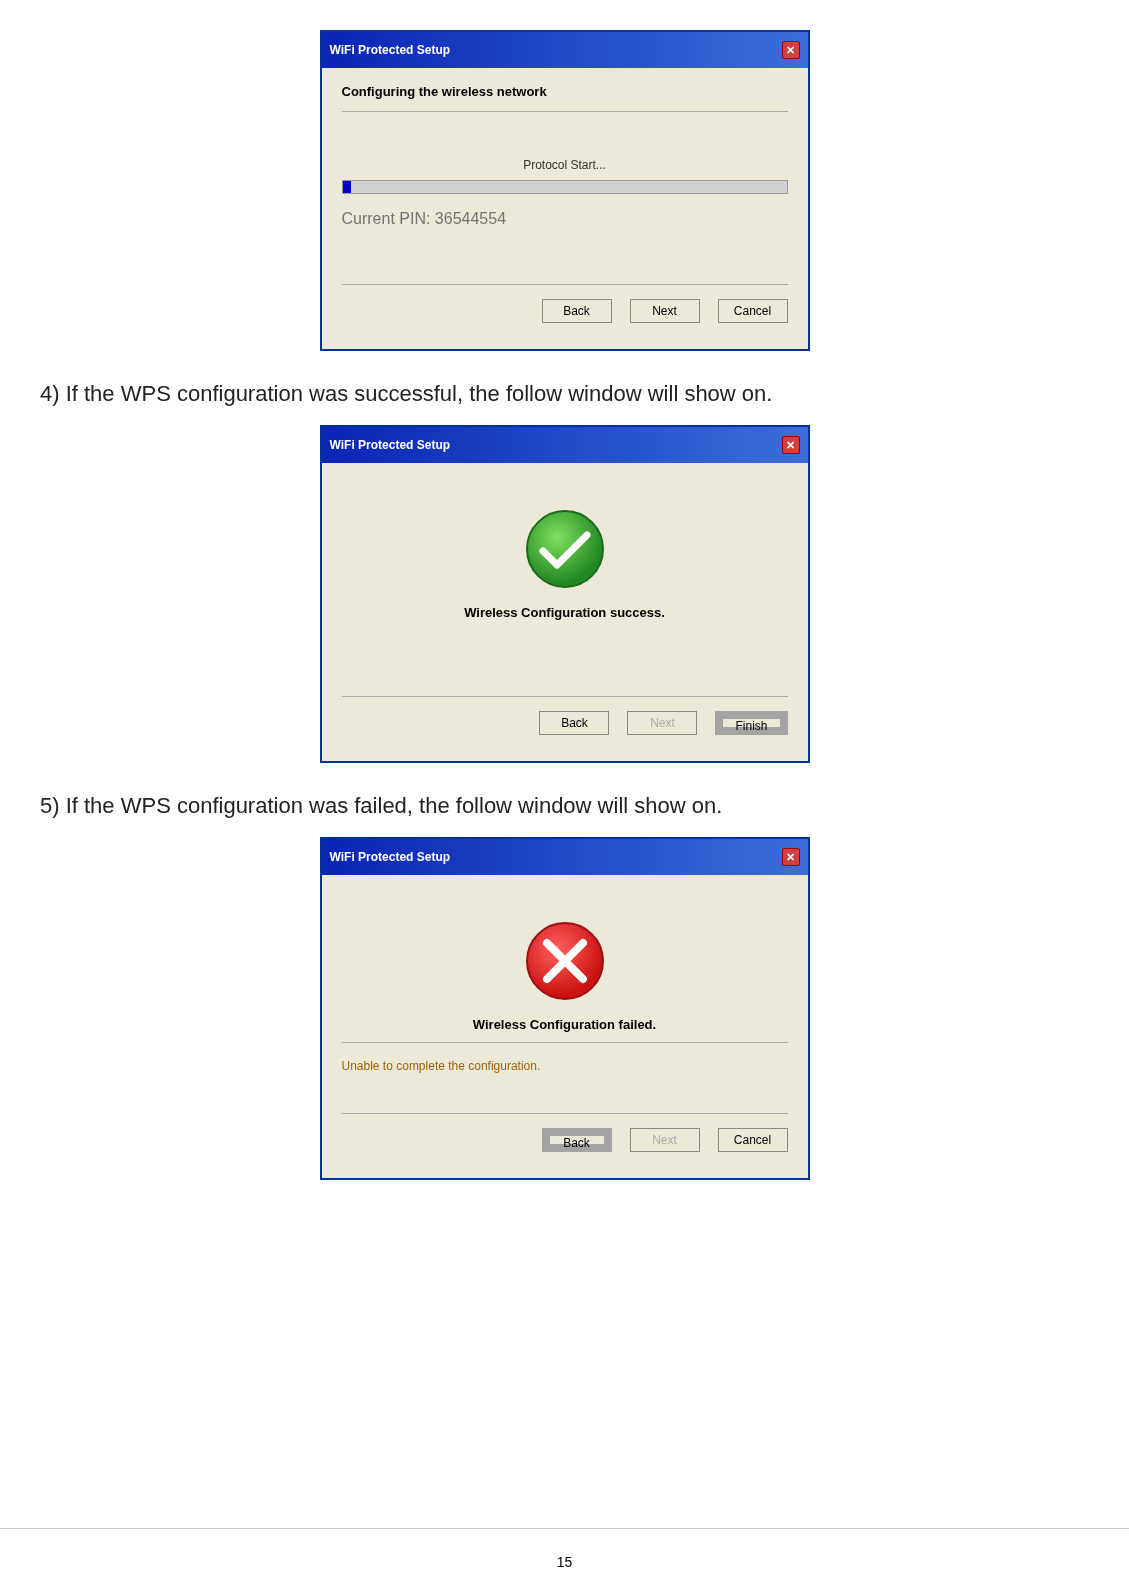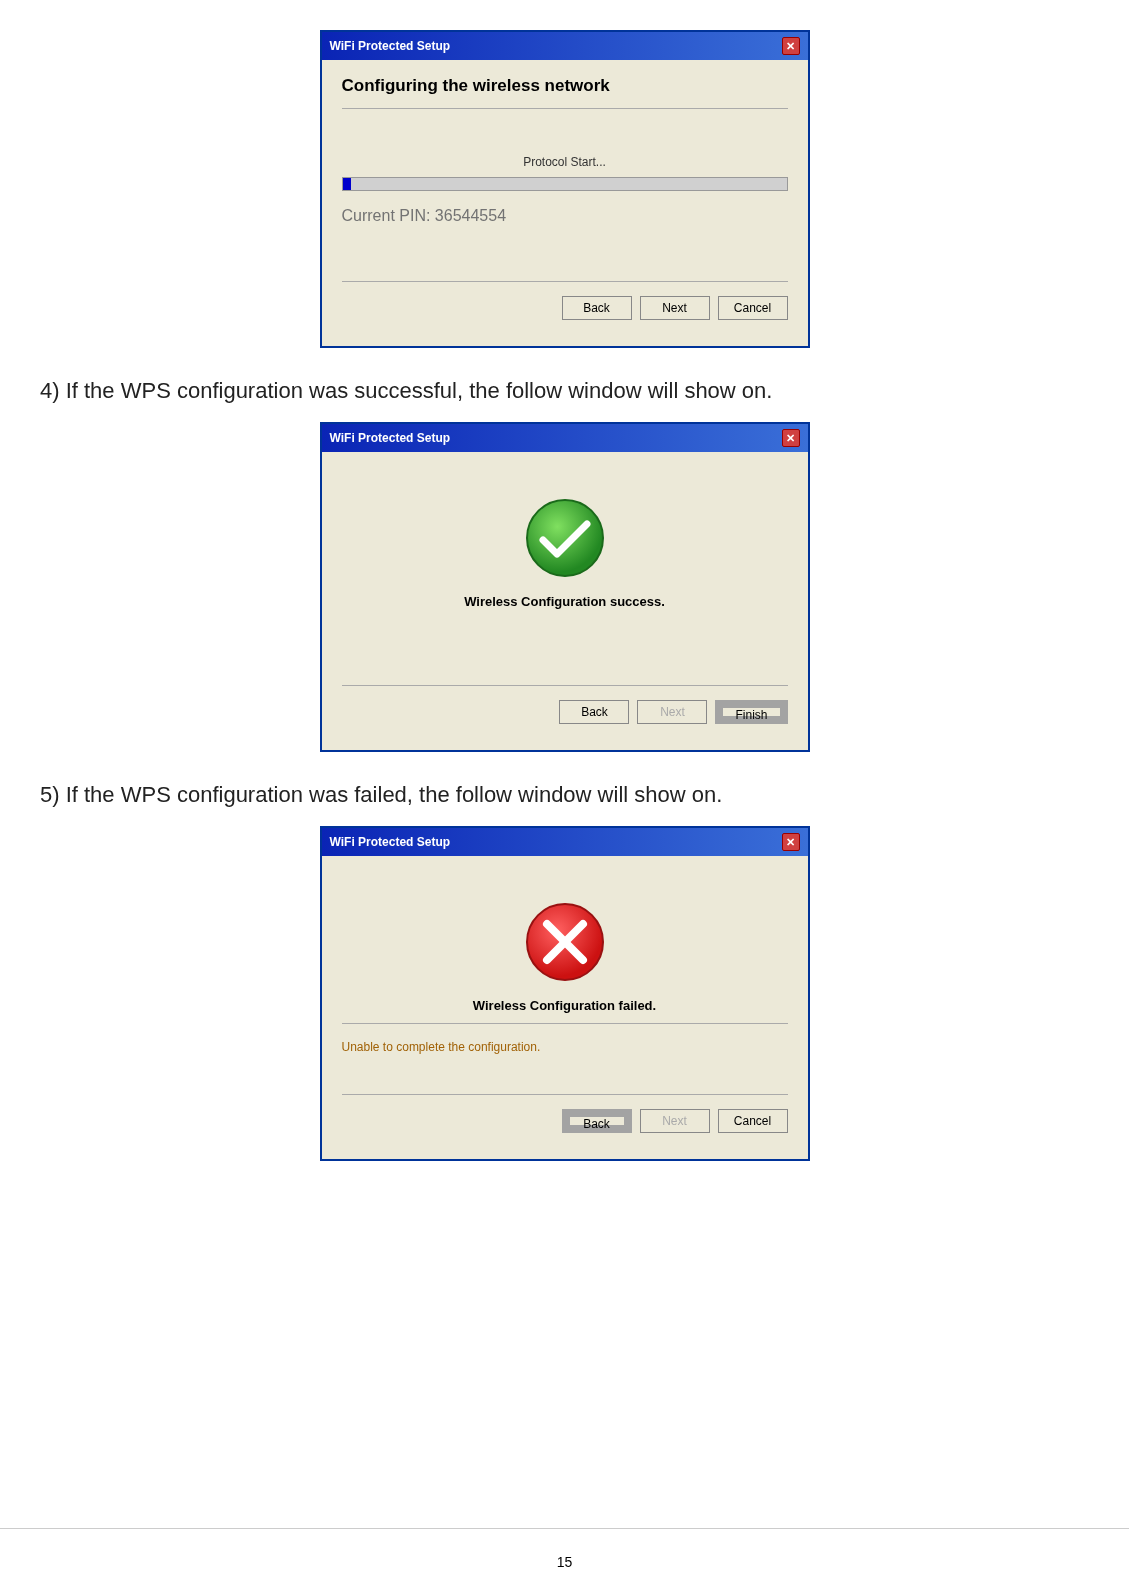--- a/index.html
+++ b/index.html
@@ -48,21 +48,21 @@
       font-size: 12px;
     }
 
     .dialog-titlebar {
       background: linear-gradient(to right, #0a24b5, #3a6fd8);
       color: white;
       padding: 4px 8px;
       display: flex;
       align-items: center;
       justify-content: space-between;
-      height: 28px;
+      height: 36px;
     }
 
     .dialog-title-text {
       font-size: 12px;
       font-weight: bold;
       color: white;
     }
 
     .dialog-close-btn {
       width: 18px;
@@ -79,21 +79,21 @@
       border-radius: 2px;
     }
 
     .dialog-body {
       padding: 16px 20px;
       background: #ECE9D8;
       min-height: 260px;
     }
 
     .dialog-heading {
-      font-size: 17px;
+      font-size: 13px;
       font-weight: bold;
       color: #000;
       margin-bottom: 12px;
     }
 
     .dialog-separator {
       border: none;
       border-top: 1px solid #aaa;
       margin: 8px 0 16px 0;
     }
@@ -163,21 +163,21 @@
     .dialog-sub-text {
       font-size: 12px;
       color: #a16207;
       margin-top: 10px;
     }
 
     
     .dialog-buttons {
       display: flex;
       justify-content: flex-end;
-      gap: 8px;
+      gap: 18px;
       padding: 4px 0 10px 0;
     }
 
     .dialog-btn {
       min-width: 70px;
       height: 24px;
       background: #ECE9D8;
       border: 1px solid #888;
       font-size: 12px;
       font-family: Tahoma, Arial, sans-serif;

